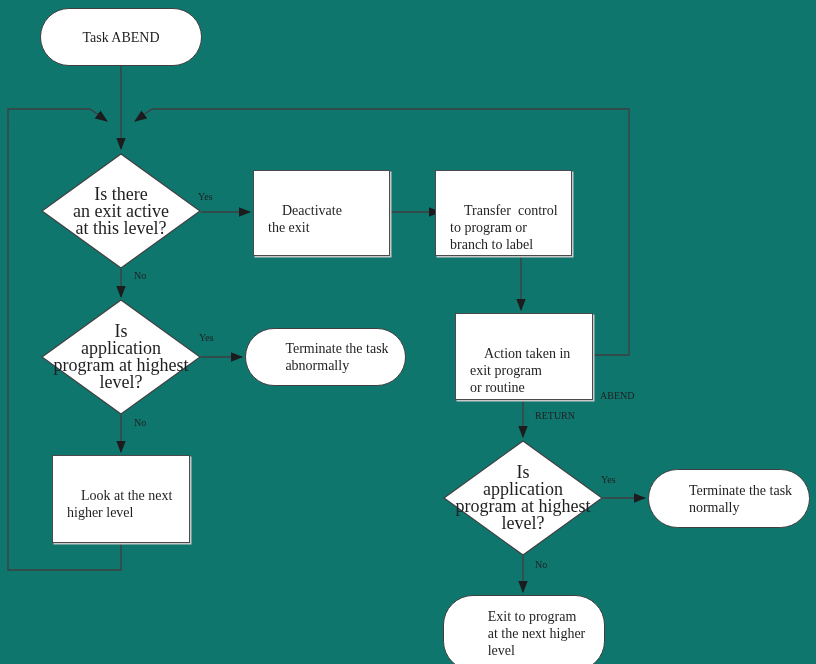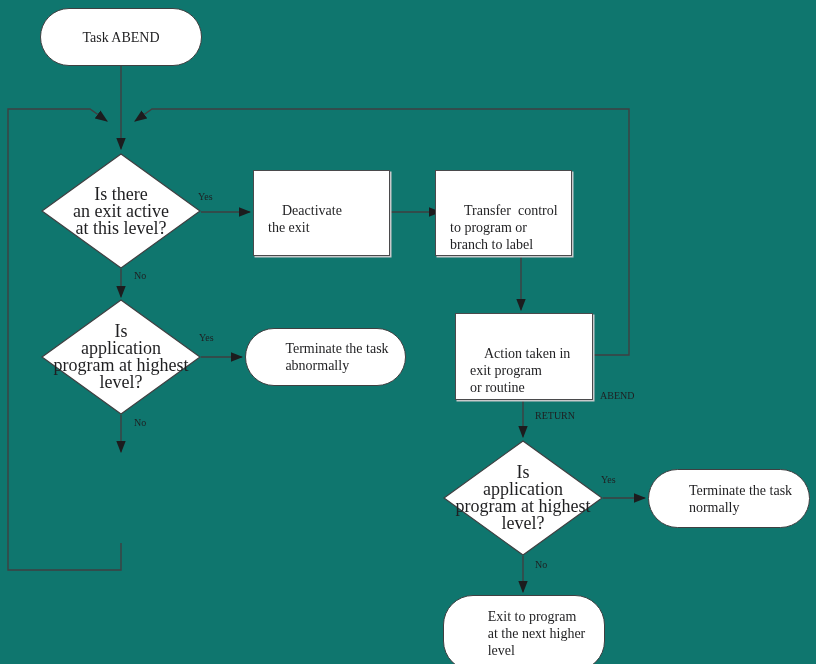--- a/index.html
+++ b/index.html
@@ -138,20 +138,24 @@
 application
 program at highest
 level?</div>
   </div>
 
   <div class="node stadium lefted" style="left:245px; top:328px; width:161px; height:58px;">
     <span>Terminate the task
 abnormally</span>
   </div>
 
+  <div class="node box" style="left:52px; top:455px; width:138px; height:88px;">
+    <span>Look at the next
+higher level</span>
+  </div>
 
   <div class="diamond-wrap" style="left:443px; top:440px; width:160px; height:116px;">
     <svg width="160" height="116">
       <polygon points="80,1 159,58 80,115 1,58" fill="#ffffff" stroke="#3f3f41" stroke-width="1.2"></polygon>
     </svg>
     <div class="diamond-label">Is
 application
 program at highest
 level?</div>
   </div>

